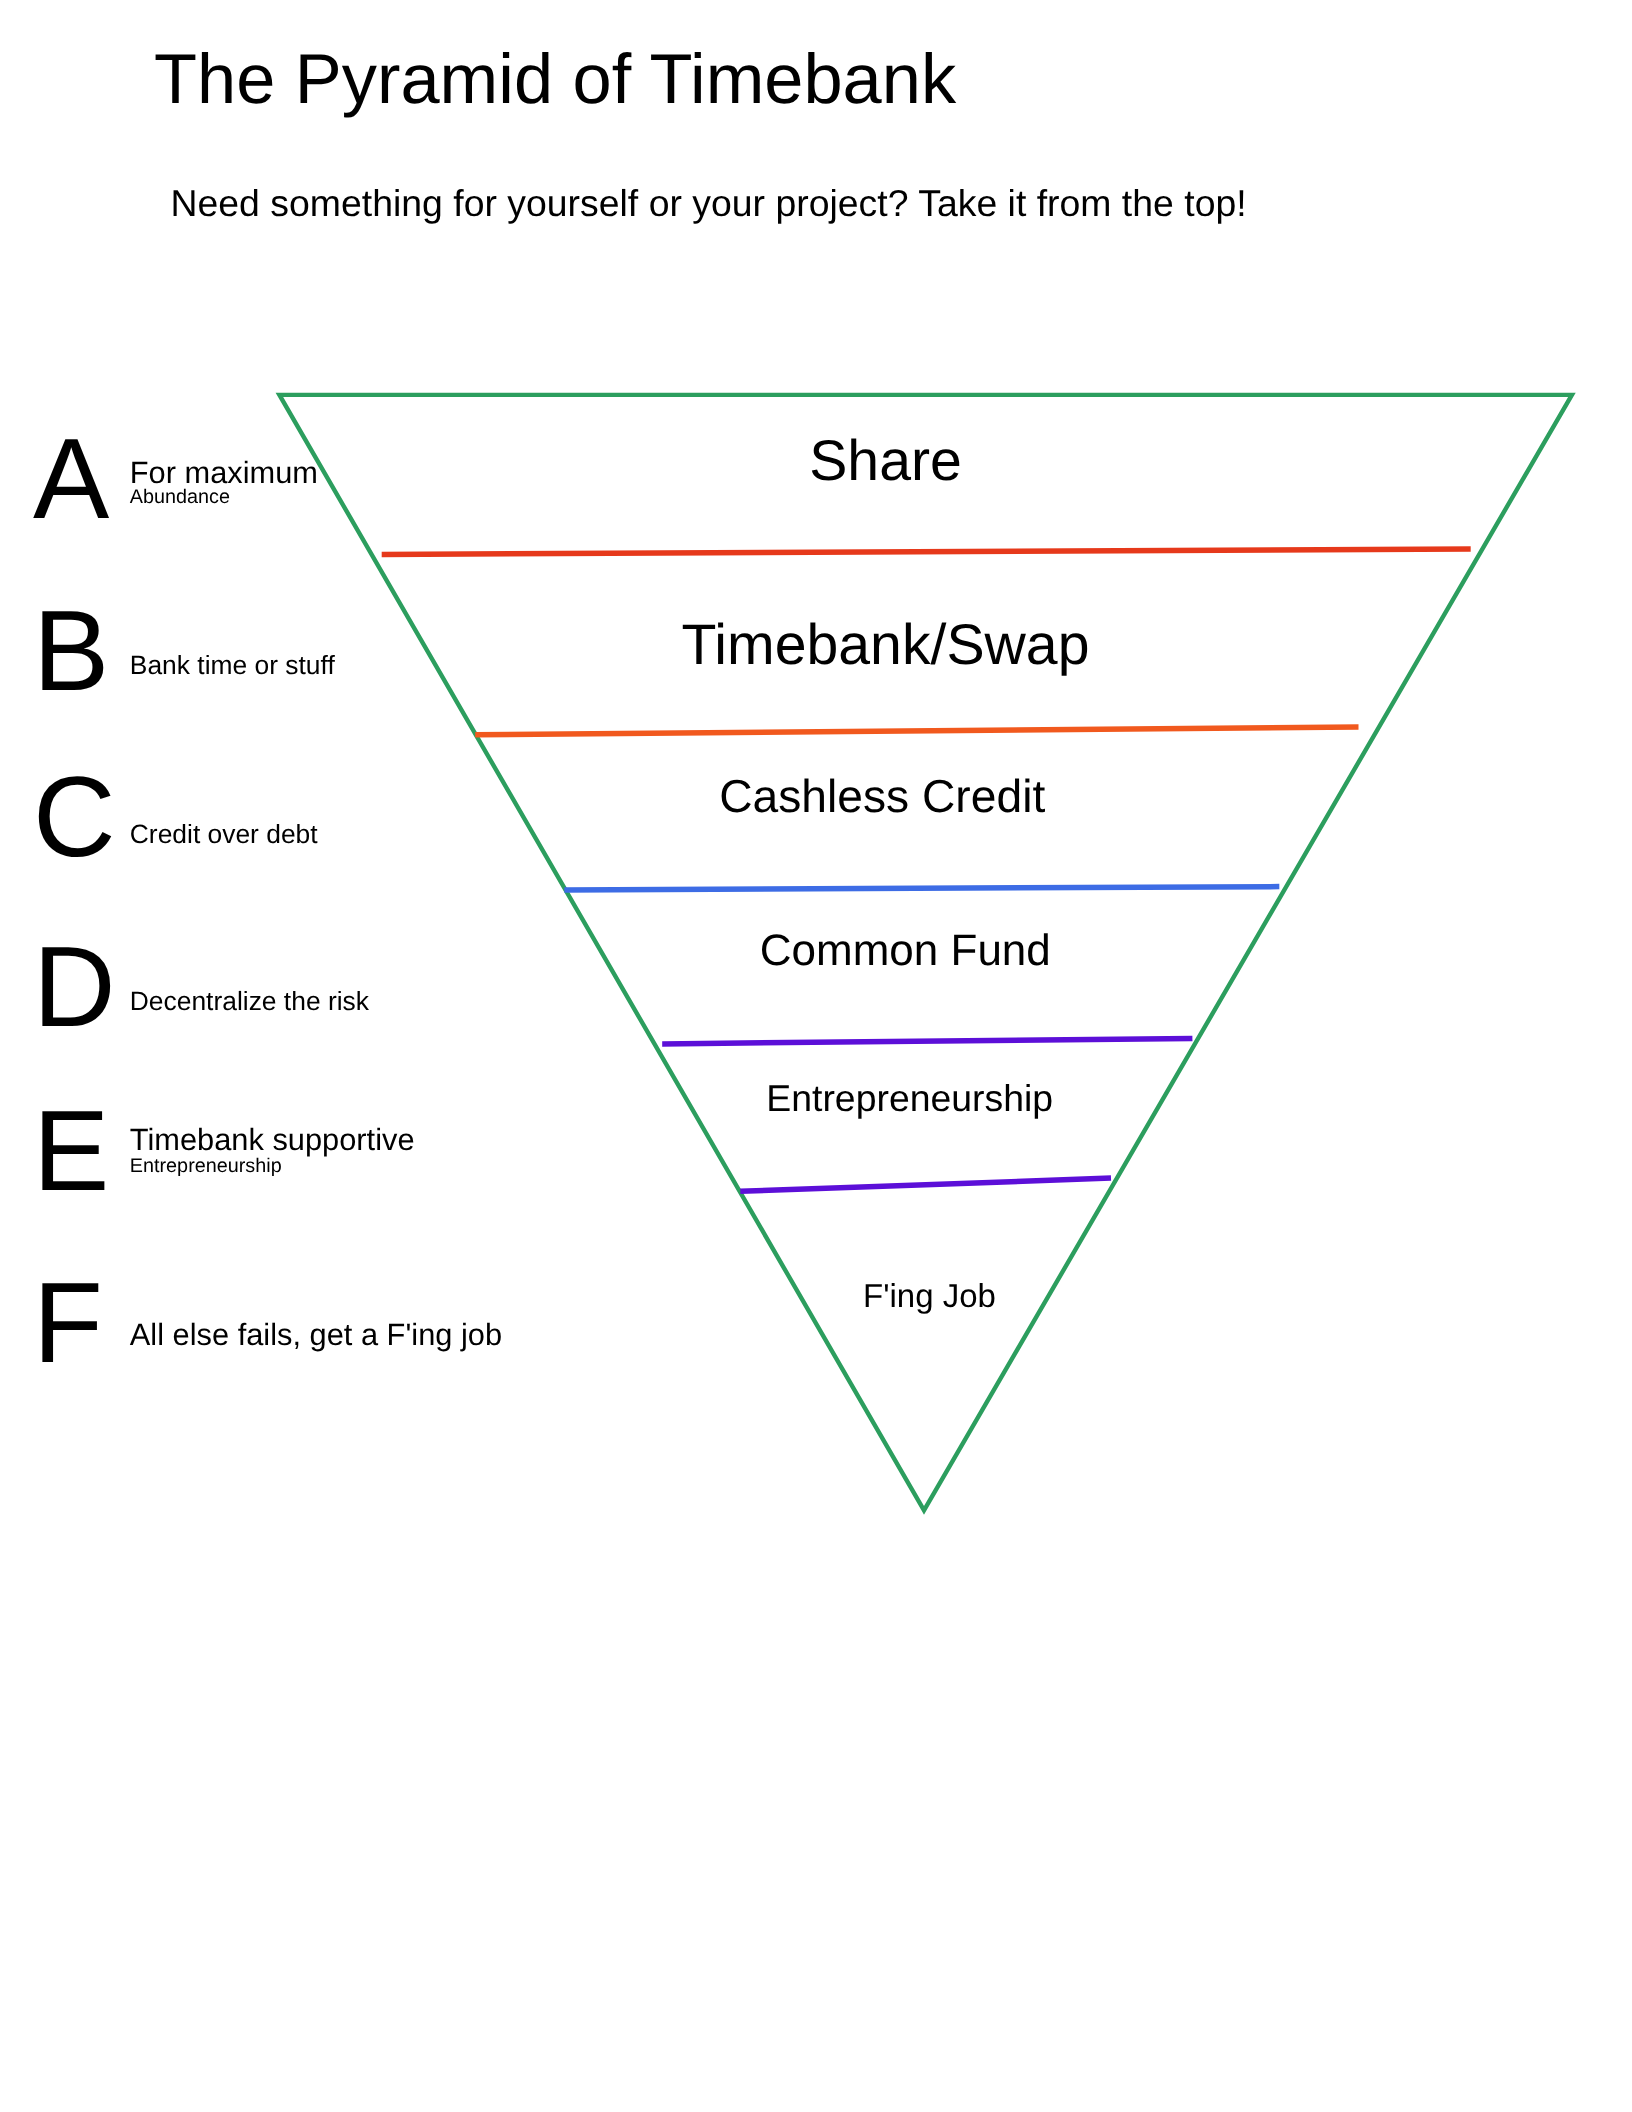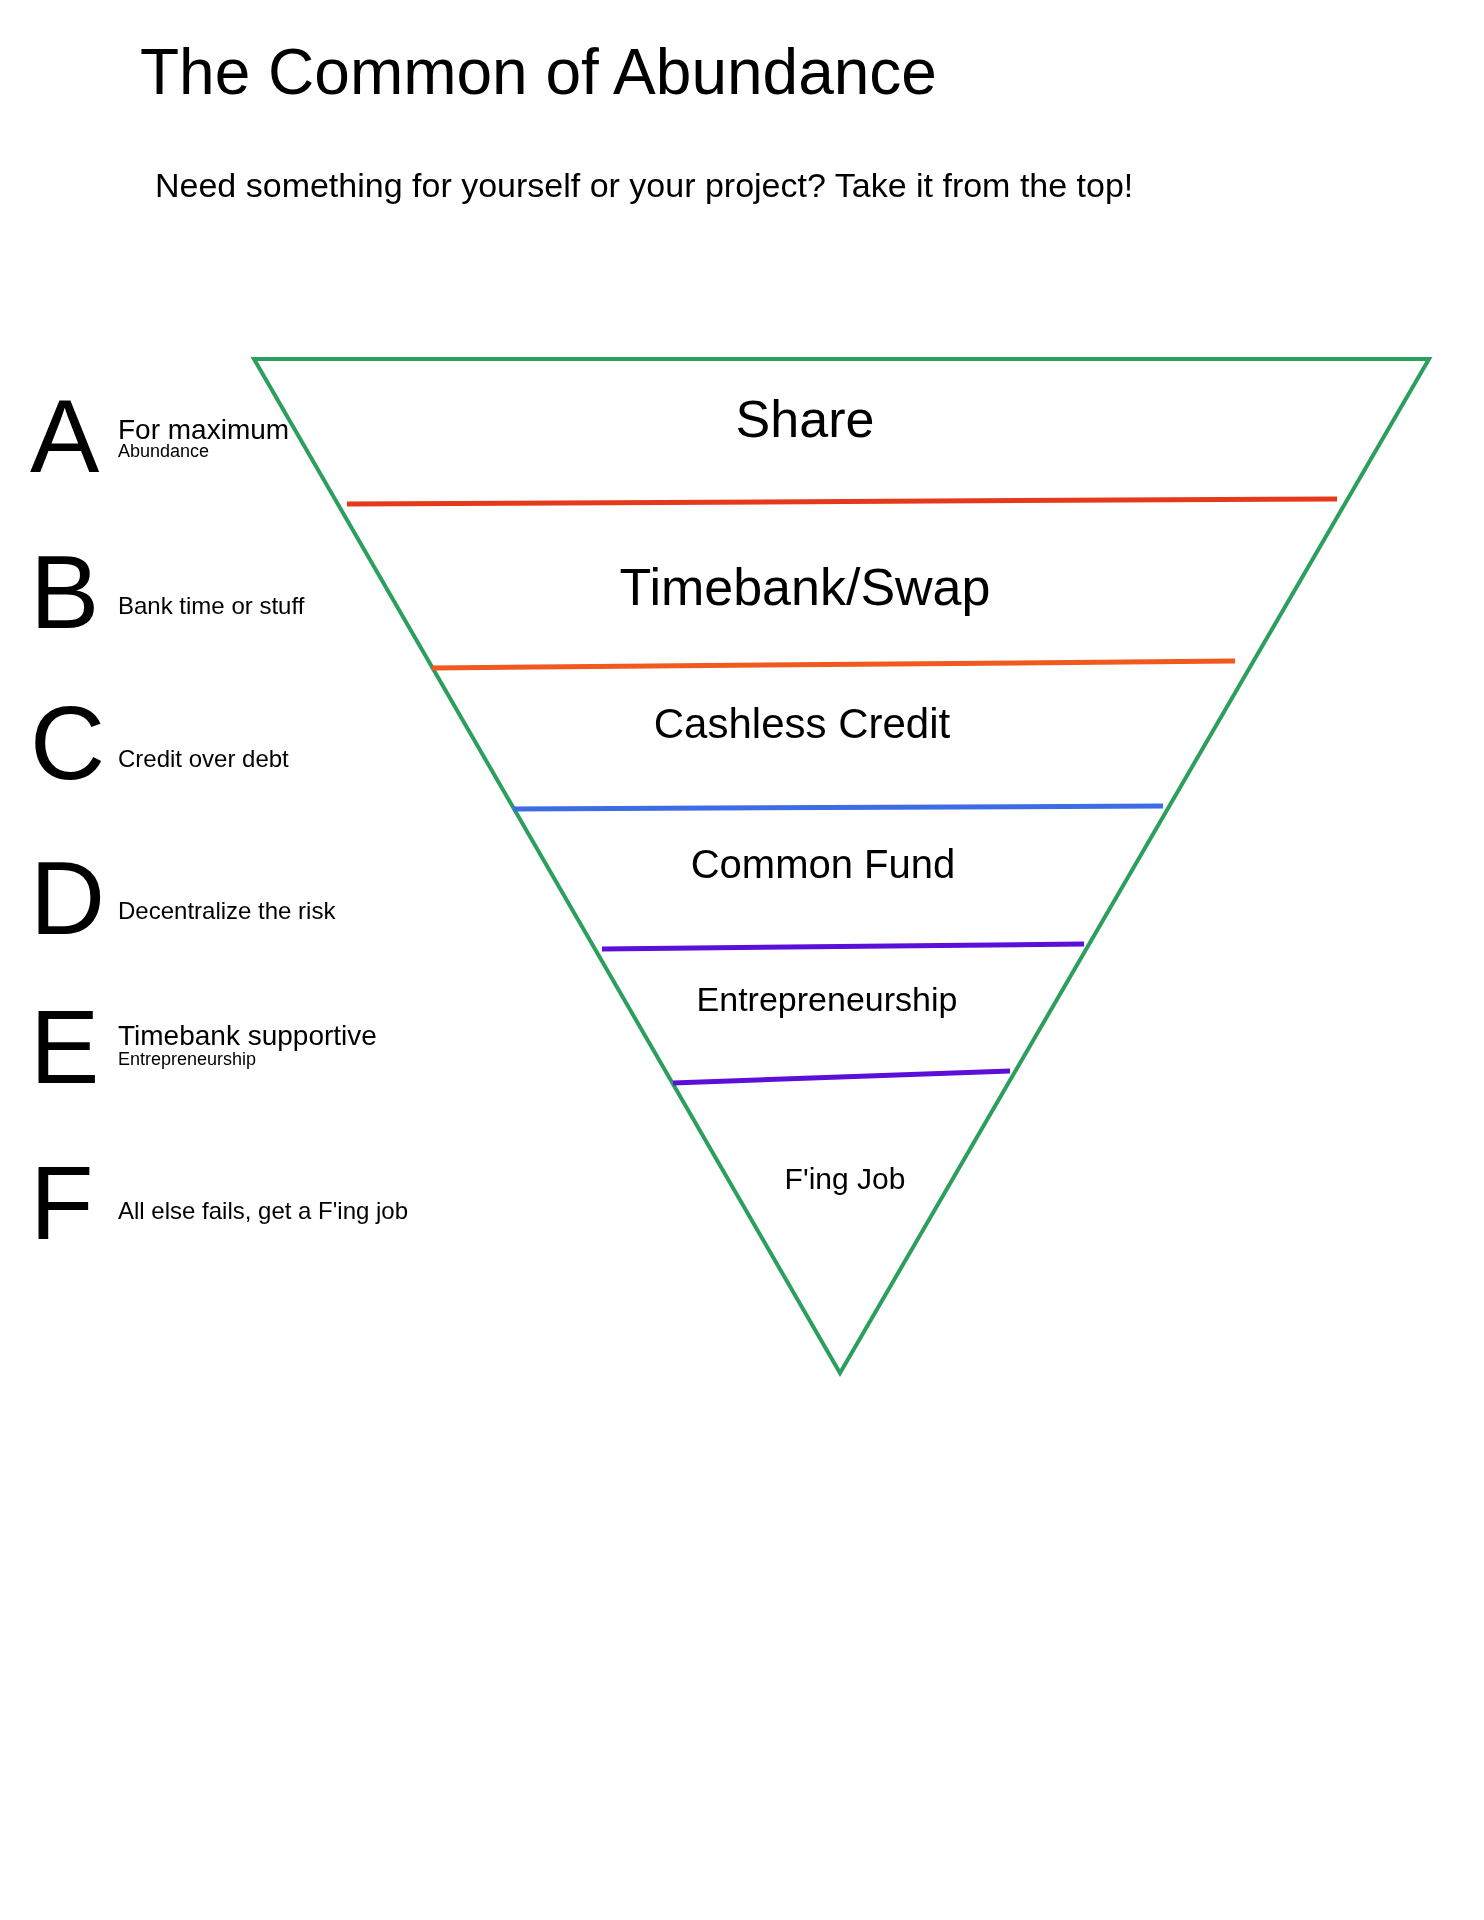--- a/index.html
+++ b/index.html
@@ -91,28 +91,28 @@
     left: 118px;
     font-size: 18px;
     line-height: 1.2;
     white-space: nowrap;
   }
   .text-a { top: 441px; }
   .text-b { top: 592px;  font-size: 24px; }
   .text-c { top: 745px;  font-size: 24px; }
   .text-d { top: 897px;  font-size: 24px; }
   .text-e { top: 1049px; }
-  .text-f { top: 1197px; font-size: 24px; }
+  .text-f { top: 1197px; font-size: 28px; }
 </style>
 </head>
 <body>
 
 <div class="page">
 
-  <h1 class="title">The Common of Abundance</h1>
+  <h1 class="title">The Pyramid of Timebank</h1>
   <p class="subtitle">Need something for yourself or your project? Take it from the top!</p>
 
   <svg class="figure" width="1484" height="1920" viewBox="0 0 1484 1920" aria-hidden="true">
     <polygon class="outline" points="254,359 1429,359 840,1373" stroke="#2c9e5e"></polygon>
     <line class="divider" x1="347" y1="504" x2="1337" y2="499" stroke="#e6391b"></line>
     <line class="divider" x1="432" y1="668" x2="1235" y2="661" stroke="#f1591e"></line>
     <line class="divider" x1="513" y1="809" x2="1163" y2="806" stroke="#3d6ce5"></line>
     <line class="divider" x1="602" y1="949" x2="1084" y2="944" stroke="#5c0fd8"></line>
     <line class="divider" x1="673" y1="1083" x2="1010" y2="1071" stroke="#5c0fd8"></line>
   </svg>

